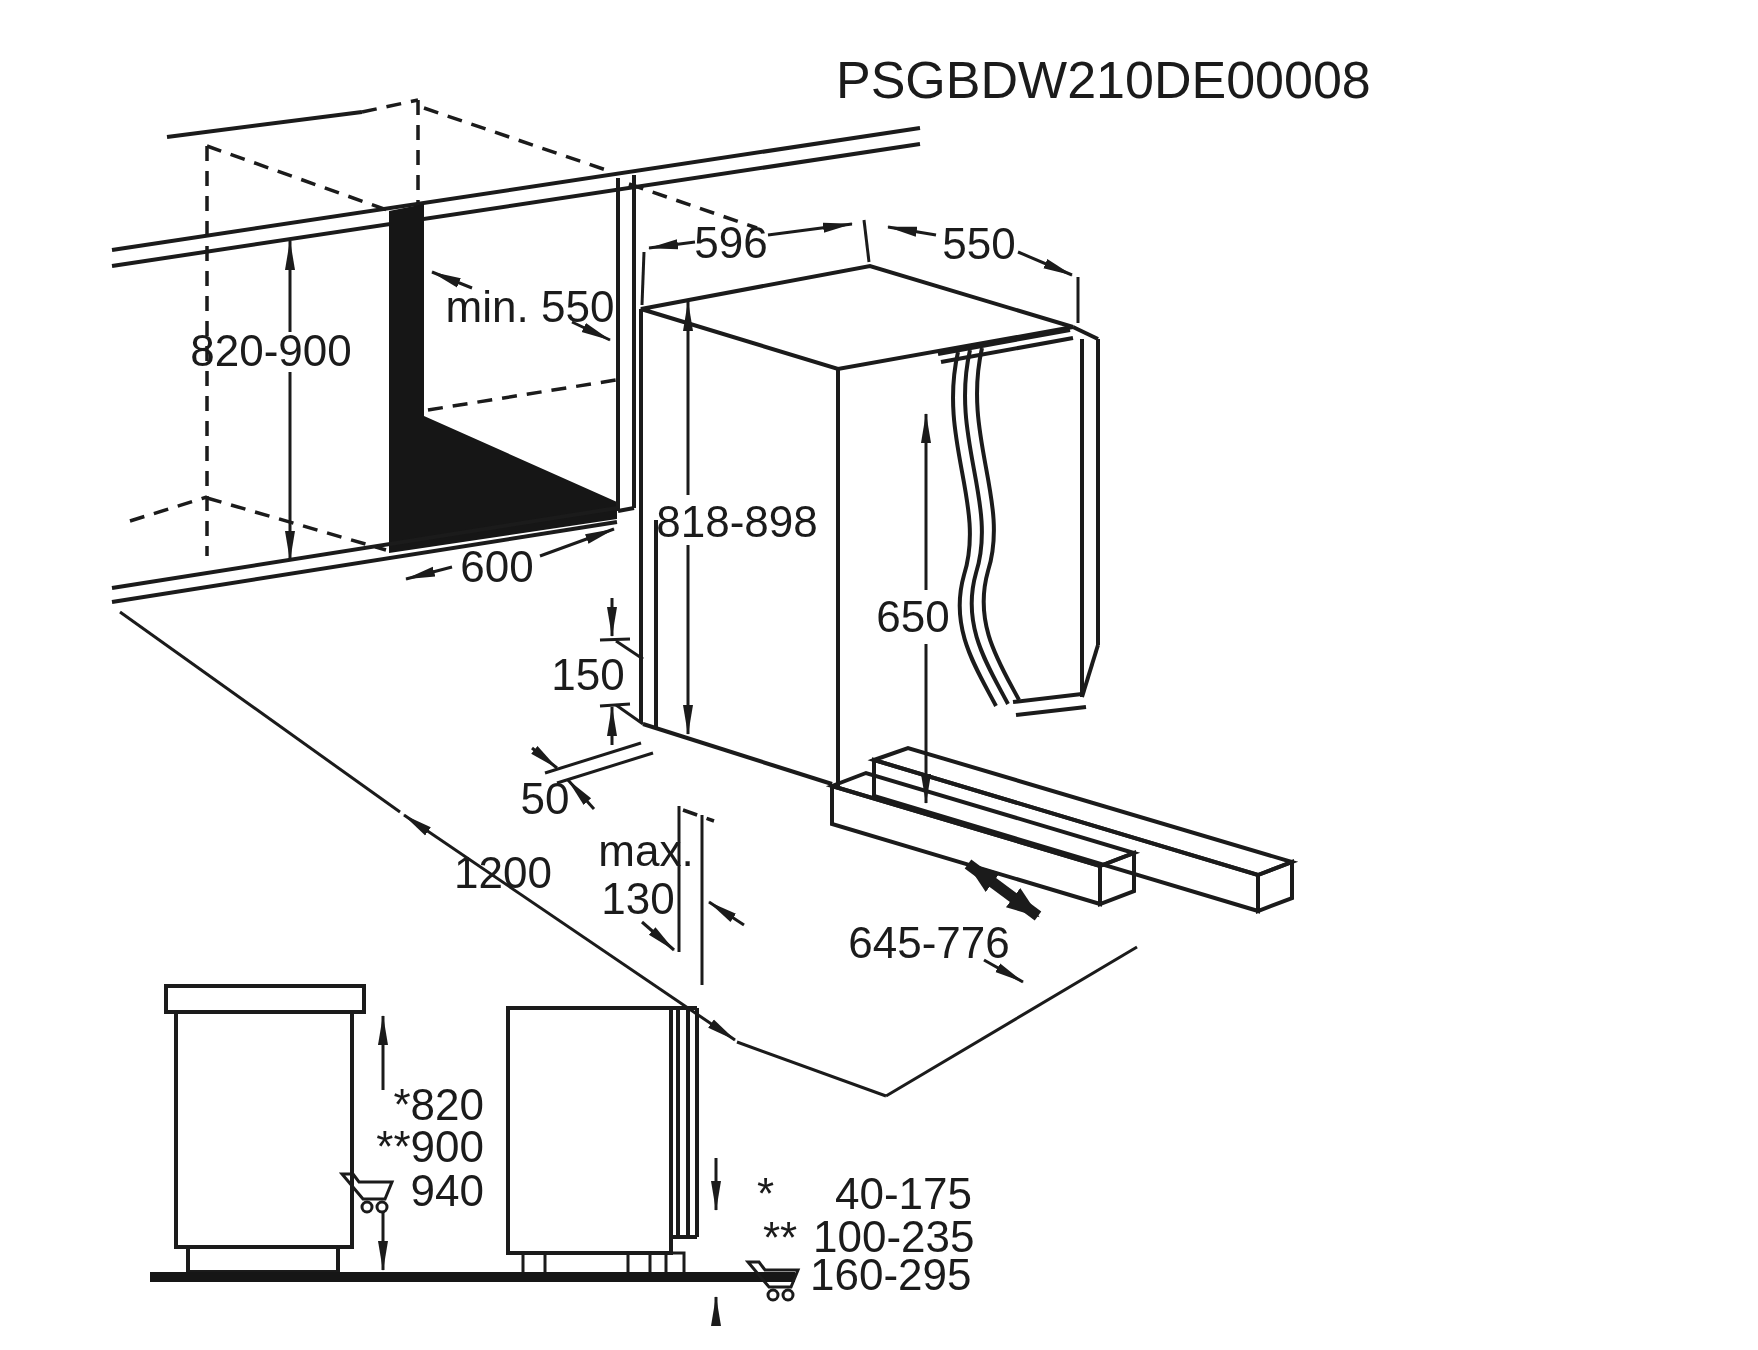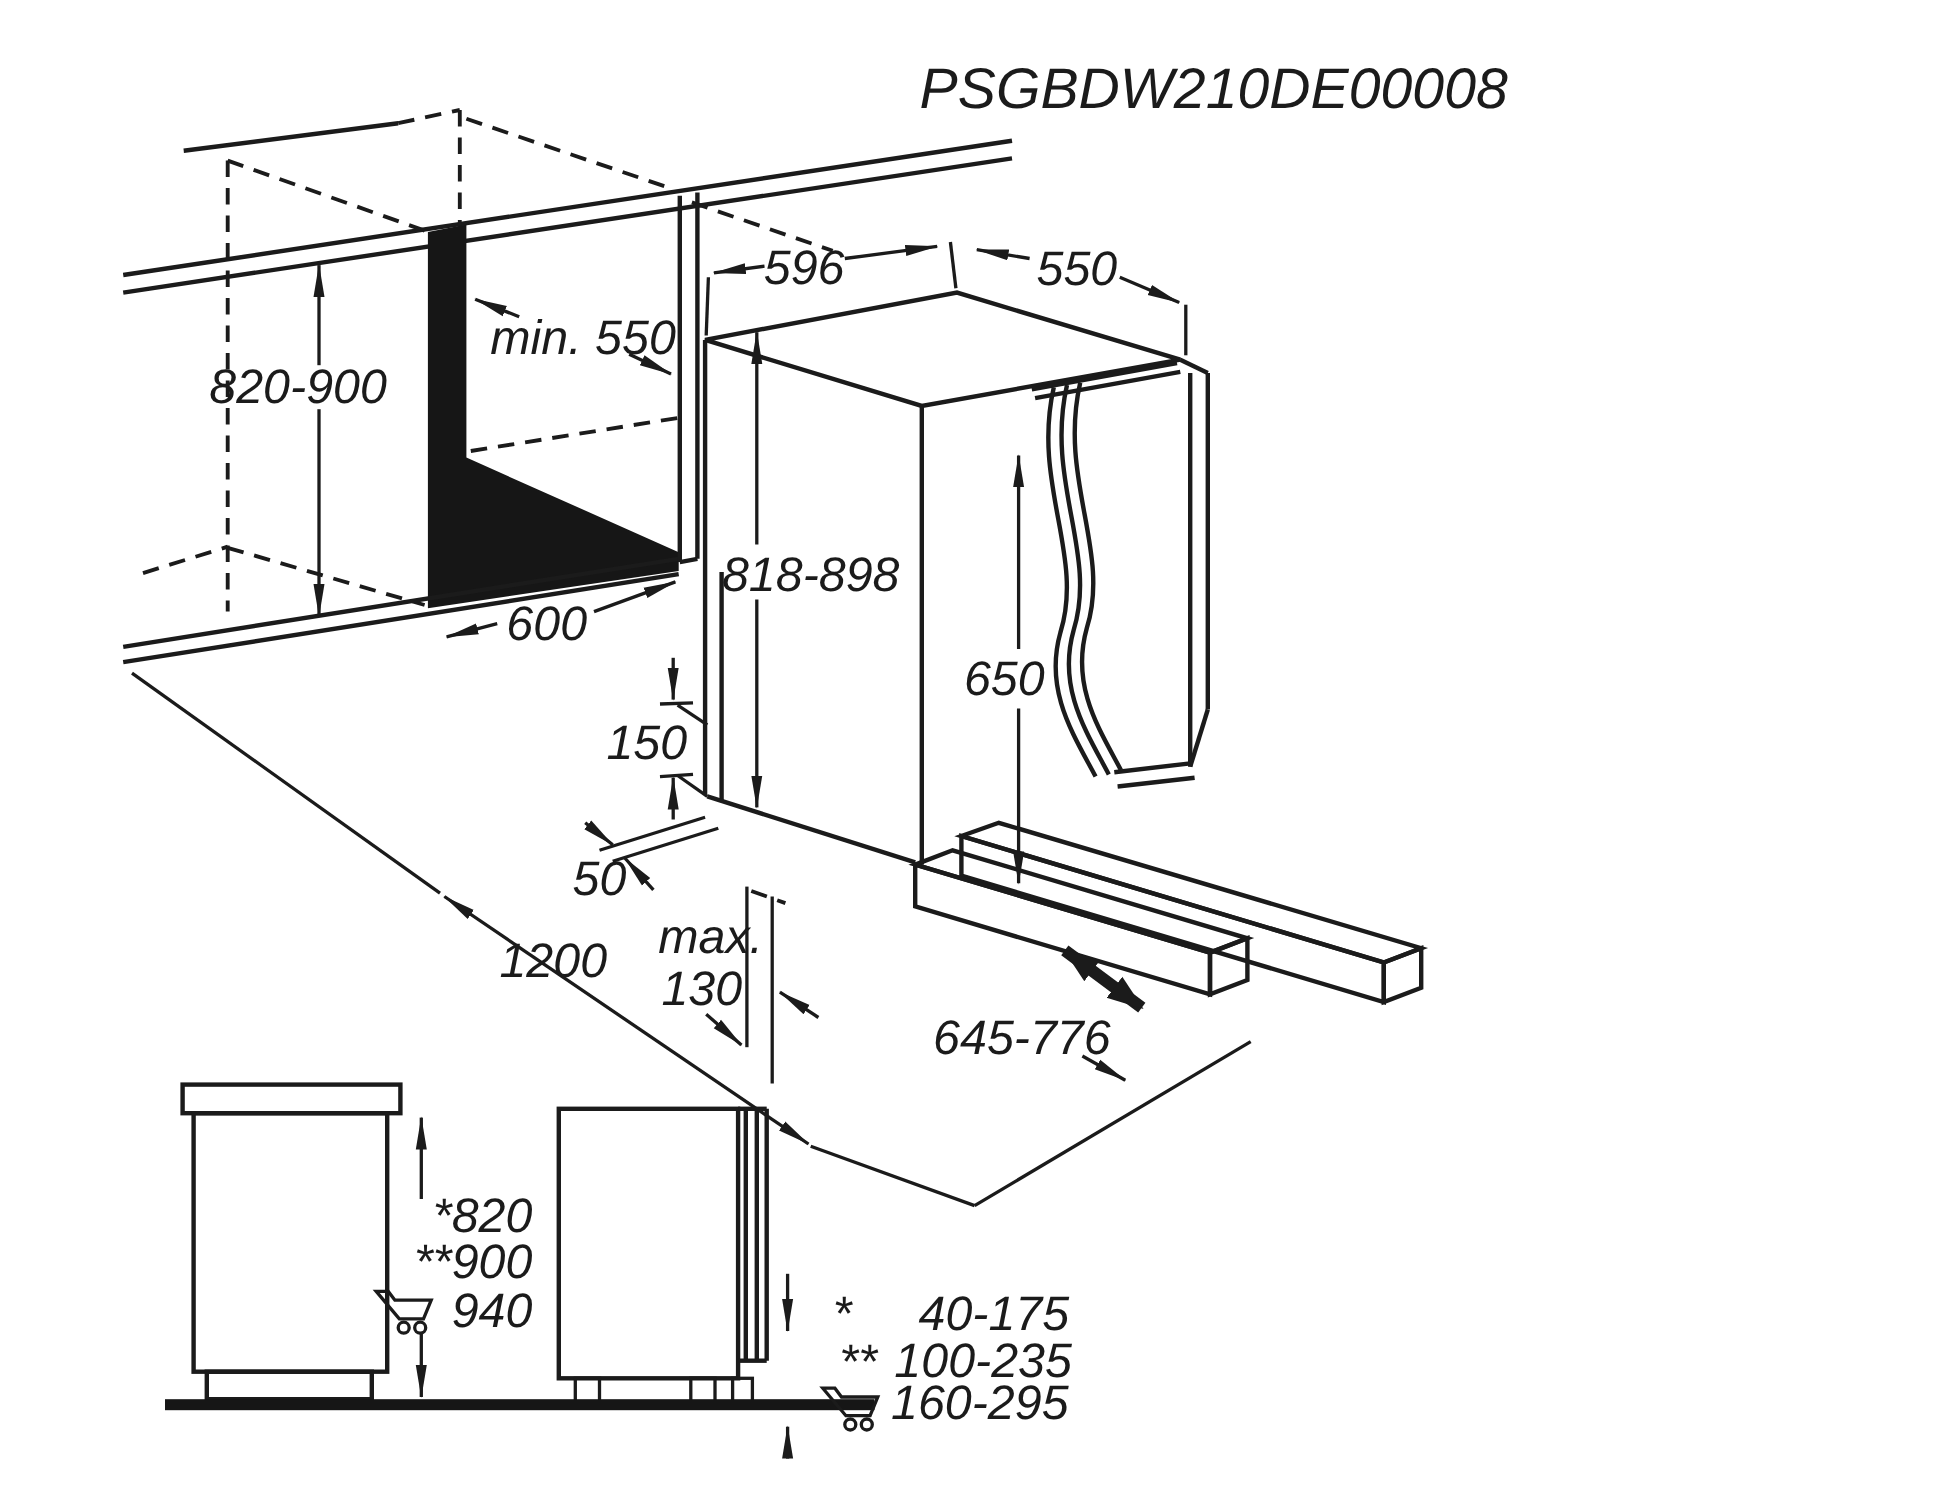--- a/index.html
+++ b/index.html
@@ -1,16 +1,16 @@
 <!DOCTYPE html>
 <html><head>
 <meta charset="utf-8">
 <style>
   html,body{margin:0;padding:0;background:#fff;}
-  .page{position:relative;width:1758px;height:1350px;background:#ffffff;overflow:hidden;font-style:italic;}
+  .page{position:relative;width:1758px;height:1350px;background:#ffffff;overflow:hidden;}
   svg{display:block;}
   .ln{stroke:#1b1b1b;stroke-width:4;fill:none;stroke-linecap:butt;stroke-linejoin:miter;}
   .thin{stroke-width:3;}
   .dash{stroke-dasharray:15 10;stroke-width:3.5;}
   .dim{stroke:#1b1b1b;stroke-width:3;fill:none;}
   .slide{stroke:#1b1b1b;stroke-width:11;fill:none;}
   .blk{fill:#161616;stroke:none;}
   .lbl{font-family:"Liberation Sans",sans-serif;font-size:44px;fill:#1b1b1b;}
   .ttl{font-family:"Liberation Sans",sans-serif;font-size:52px;fill:#1b1b1b;}
   .mid{text-anchor:middle;}

